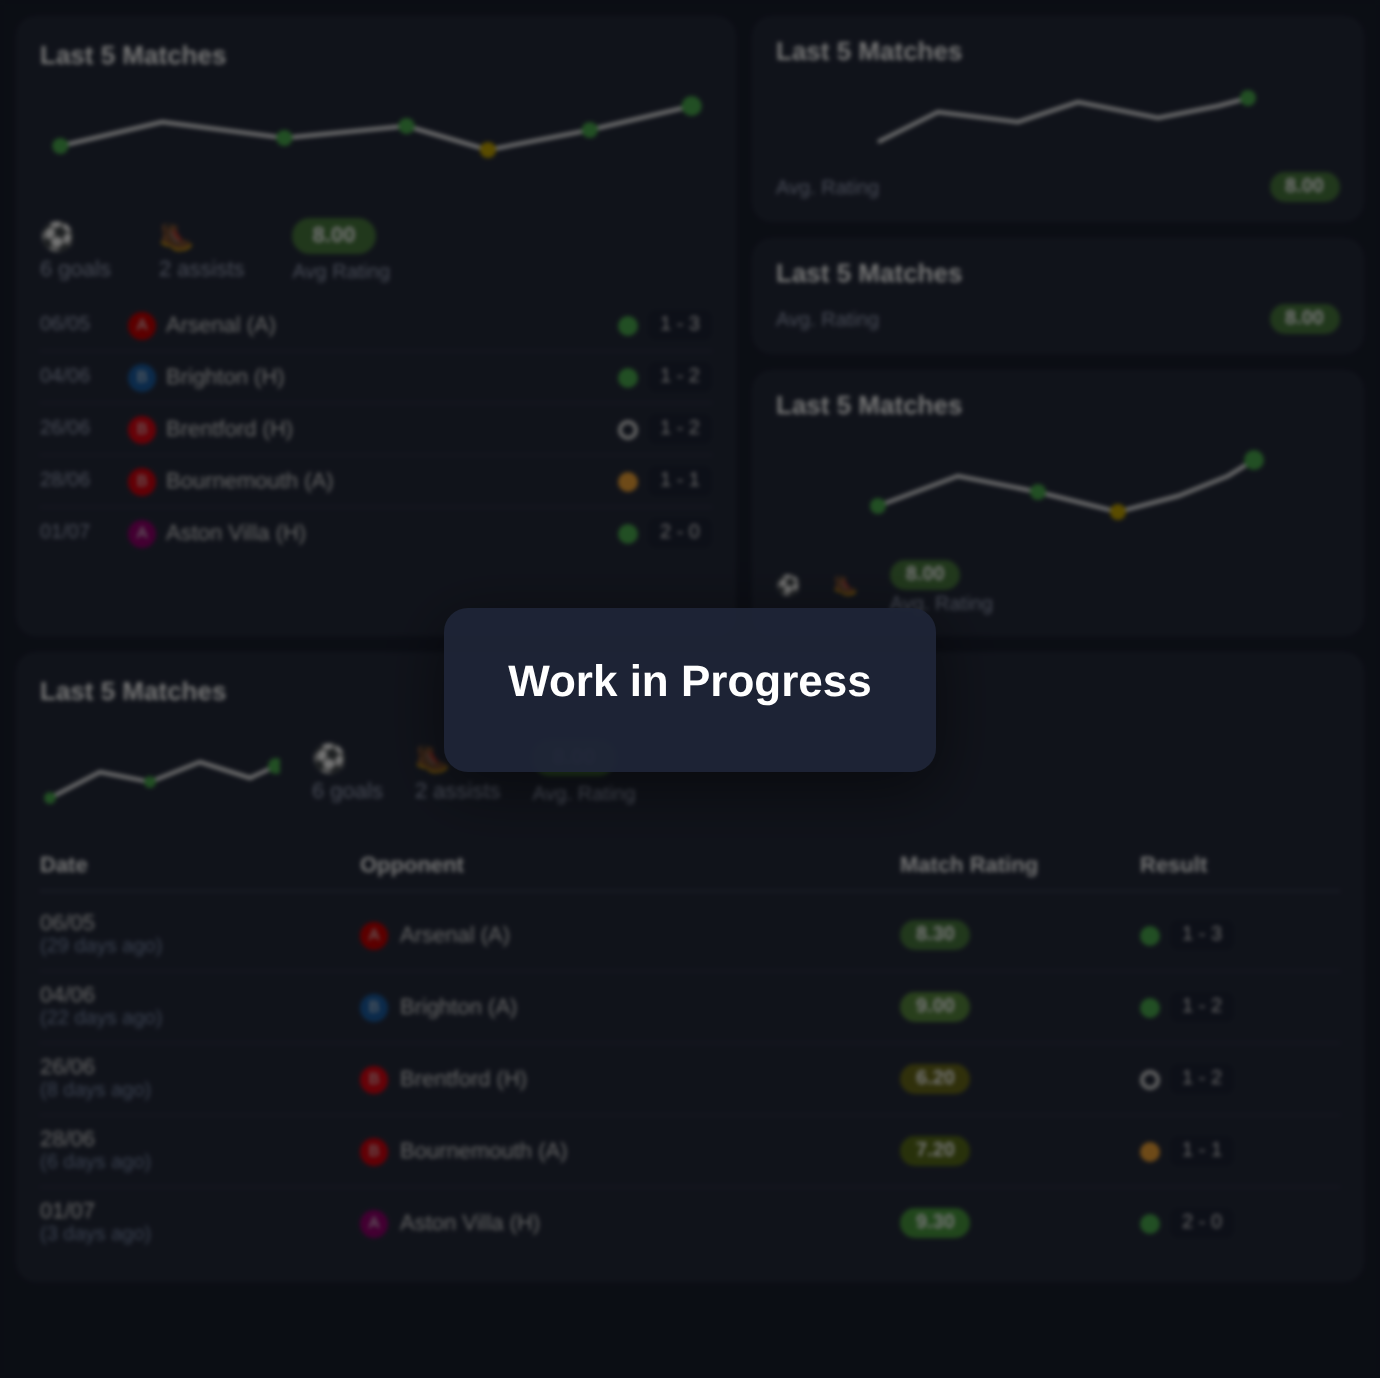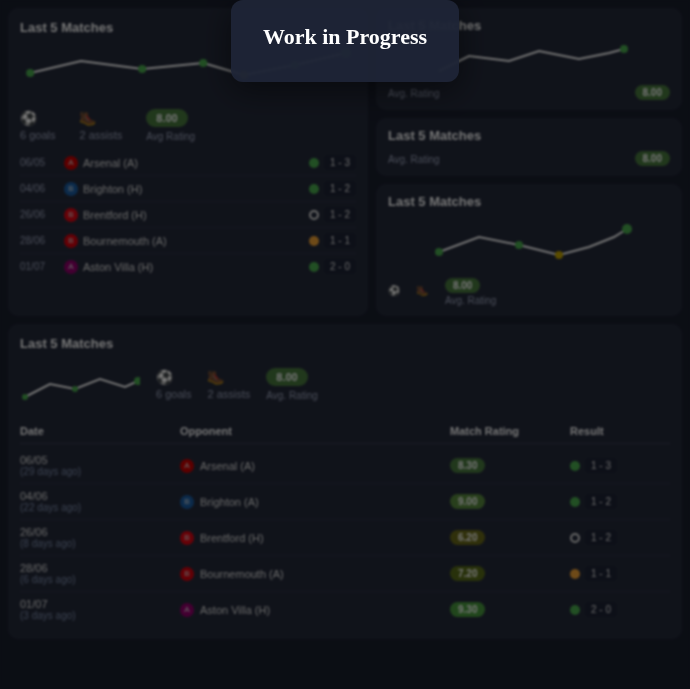--- a/index.html
+++ b/index.html
@@ -227,25 +227,24 @@
       align-items: center;
       gap: 5px;
     }
 
     
     .wip-overlay {
       position: absolute;
       top: 0; left: 0; right: 0; bottom: 0;
       background: rgba(0,0,0,0.55);
       display: flex;
-      align-items: flex-start;
+      align-items: center;
       justify-content: center;
       z-index: 100;
       backdrop-filter: blur(1px);
-      font-family: Liberation Serif, serif;
     }
 
     .wip-box {
       background: rgba(30, 36, 54, 0.97);
       border-radius: 12px;
       padding: 24px 32px;
       text-align: center;
       max-width: 280px;
       box-shadow: 0 8px 32px rgba(0,0,0,0.5);
     }

